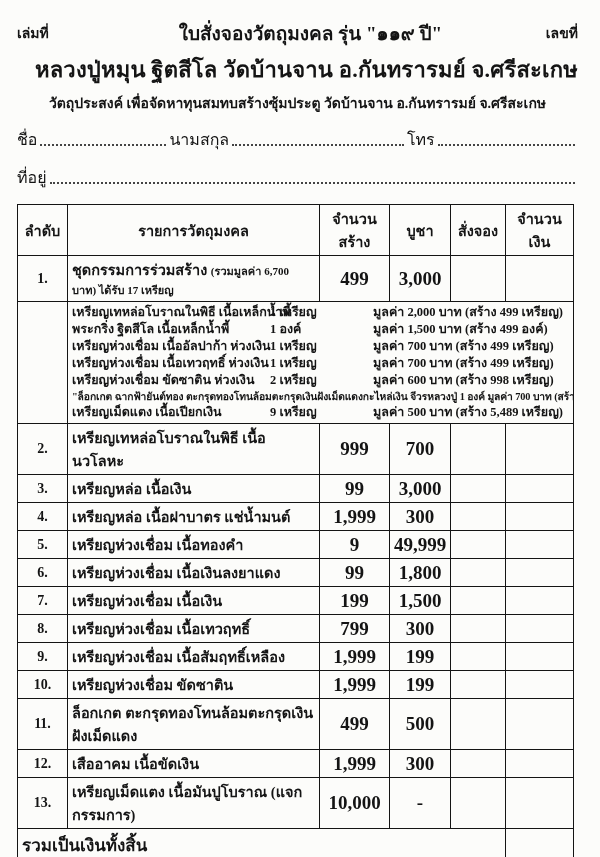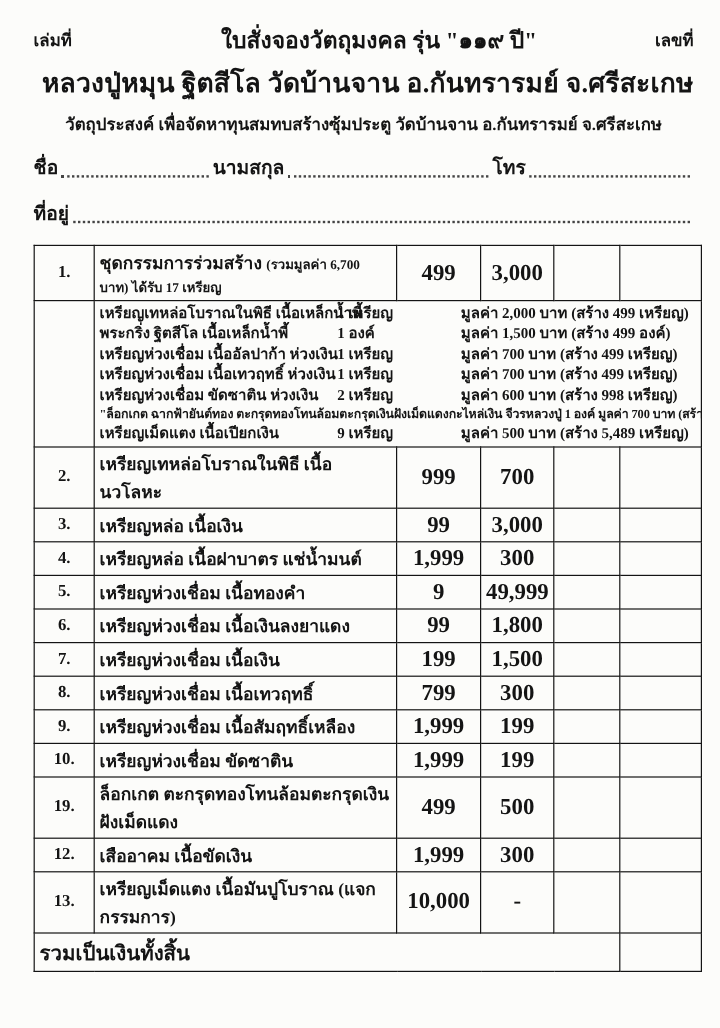--- a/index.html
+++ b/index.html
@@ -5,31 +5,31 @@
   html,body{margin:0;padding:0;}
   body{background:#e8e8e6;}
   .page{
     position:relative;
     width:600px;height:857px;
     margin:0 auto;
     background:#fcfcfa;
     color:#141414;
     font-family:"Liberation Serif","DejaVu Sans",sans-serif;
     box-sizing:border-box;
-    padding:16px 22px 10px 28px;
+    padding:16px 22px 10px 17px;
     overflow:hidden;
   }
   
   .hdr-row{display:flex;align-items:flex-start;justify-content:space-between;}
   .hdr-side{font-size:14px;font-weight:bold;white-space:nowrap;padding-top:6px;}
   .hdr-title{font-size:19px;font-weight:bold;text-align:center;flex:1;padding:2px 4px 0 30px;}
   .temple-line{text-align:right;font-size:22px;font-weight:bold;margin-top:4px;letter-spacing:.2px;}
   .purpose-line{text-align:center;font-size:14px;font-weight:bold;margin-top:5px;}
   
-  .field-row{display:flex;align-items:flex-end;font-size:16px;font-weight:bold;margin-top:13px;}
+  .field-row{display:flex;align-items:center;font-size:16px;font-weight:normal;margin-top:13px;}
   .field-row .lbl{white-space:nowrap;}
   .dots{flex:1;border-bottom:2px dotted #444;margin:0 3px 4px 3px;height:14px;}
   
   table.items{
     width:556px;border-collapse:collapse;margin-top:14px;
     table-layout:fixed;
   }
   table.items td,table.items th{
     border:1.6px solid #141414;
     padding:2px 4px;
@@ -81,20 +81,28 @@
   <table class="items">
     <colgroup>
       <col style="width:50px">
         <col style="width:252px">
         <col style="width:70px">
       <col style="width:61px">
         <col style="width:55px">
         <col style="width:68px">
     </colgroup>
     <tbody>
+        <tr>
+      <th class="col-h">ลำดับ</th>
+      <th class="col-h">รายการวัตถุมงคล</th>
+      <th class="col-h">จำนวนสร้าง</th>
+      <th class="col-h">บูชา</th>
+      <th class="col-h">สั่งจอง</th>
+      <th class="col-h">จำนวนเงิน</th>
+    </tr>
 
     <tr>
       <td class="no">1.</td>
       <td class="item">
         <span>ชุดกรรมการร่วมสร้าง</span>
         <span class="item-note">(รวมมูลค่า 6,700 บาท) ได้รับ 17 เหรียญ</span>
       </td>
       <td class="num">499</td>
       <td class="num">3,000</td>
       <td></td>
@@ -204,21 +212,21 @@
     </tr>
     <tr>
       <td class="no">10.</td>
       <td class="item">เหรียญห่วงเชื่อม ขัดซาติน</td>
       <td class="num">1,999</td>
       <td class="num">199</td>
       <td></td>
       <td></td>
     </tr>
     <tr>
-      <td class="no">19.</td>
+      <td class="no">11.</td>
       <td class="item">ล็อกเกต ตะกรุดทองโทนล้อมตะกรุดเงินฝังเม็ดแดง</td>
       <td class="num">499</td>
       <td class="num">500</td>
       <td></td>
       <td></td>
     </tr>
     <tr>
       <td class="no">12.</td>
       <td class="item">เสืออาคม เนื้อขัดเงิน</td>
       <td class="num">1,999</td>

